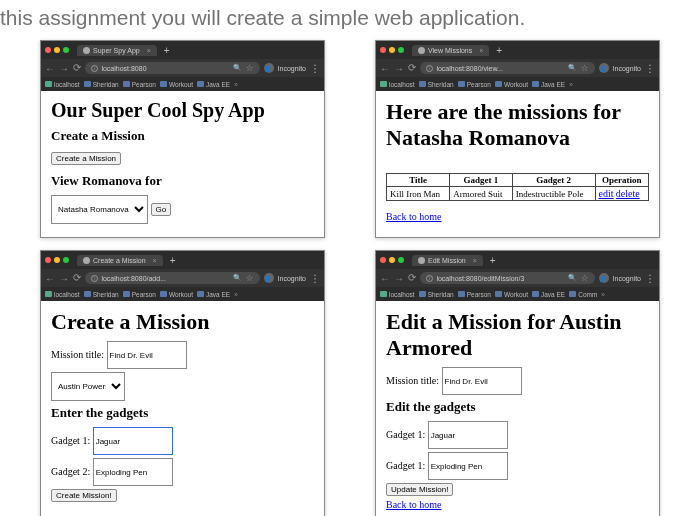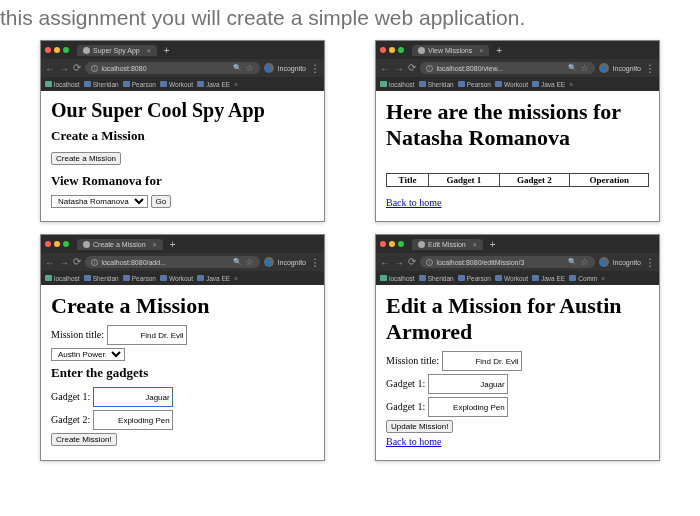--- a/index.html
+++ b/index.html
@@ -123,25 +123,25 @@
     font-size: 8px;
     padding: 1px 4px;
     border: 1px solid #888;
     background: #efefef;
     border-radius: 2px;
     cursor: pointer;
   }
   select.sel, input.txt {
     font-family: Arial, sans-serif;
     font-size: 8px;
-    padding: 0 2px;
+    padding: 8px 2px;
     border: 1px solid #888;
     background: #fff;
   }
-  input.txt { height: 20px; text-align: right; }
+  input.txt { height: 28px; }
   input.txt.focus { border: 1.5px solid #2d6cdf; outline: none; }
   .row { margin: 3px 0; font-size: 10px; }
   .row label { font-size: 10px; }
   table.data {
     border-collapse: collapse;
     font-size: 9px;
     width: 100%;
   }
   table.data th, table.data td {
     border: 1px solid #444;
@@ -285,20 +285,29 @@
     <div class="content">
       <h1>Here are the missions for Natasha Romanova</h1>
       <table class="data" style="margin-top:22px">
         <tbody>
             <tr>
           <th>Title</th>
           <th>Gadget 1</th>
           <th>Gadget 2</th>
           <th>Operation</th>
         </tr>
+        <tr>
+          <td>Kill Iron Man</td>
+          <td>Armored Suit</td>
+          <td>Indestructible Pole</td>
+          <td>
+            <a class="link">edit</a>
+            <a class="link">delete</a>
+          </td>
+        </tr>
       </tbody>
         </table>
       <div style="margin-top:8px">
         <a class="link">Back to home</a>
       </div>
     </div>
   </div>
 
   <div class="window">
     <div class="chrome">
@@ -437,20 +446,21 @@
           </span>
         <span class="arrow-right"></span>
       </div>
     </div>
     <div class="content">
       <h1>Edit a Mission for Austin Armored</h1>
       <div class="row">
         <label>Mission title:</label>
         <input class="txt" style="width: 80px;" value="Find Dr. Evil">
       </div>
+      <h2>Edit the gadgets</h2>
       <div class="row">
         <label>Gadget 1:</label>
         <input class="txt" style="width: 80px;" value="Jaguar">
       </div>
       <div class="row">
         <label>Gadget 1:</label>
         <input class="txt" style="width: 80px;" value="Exploding Pen">
       </div>
       <div class="row">
         <button class="btn">Update Mission!</button>

